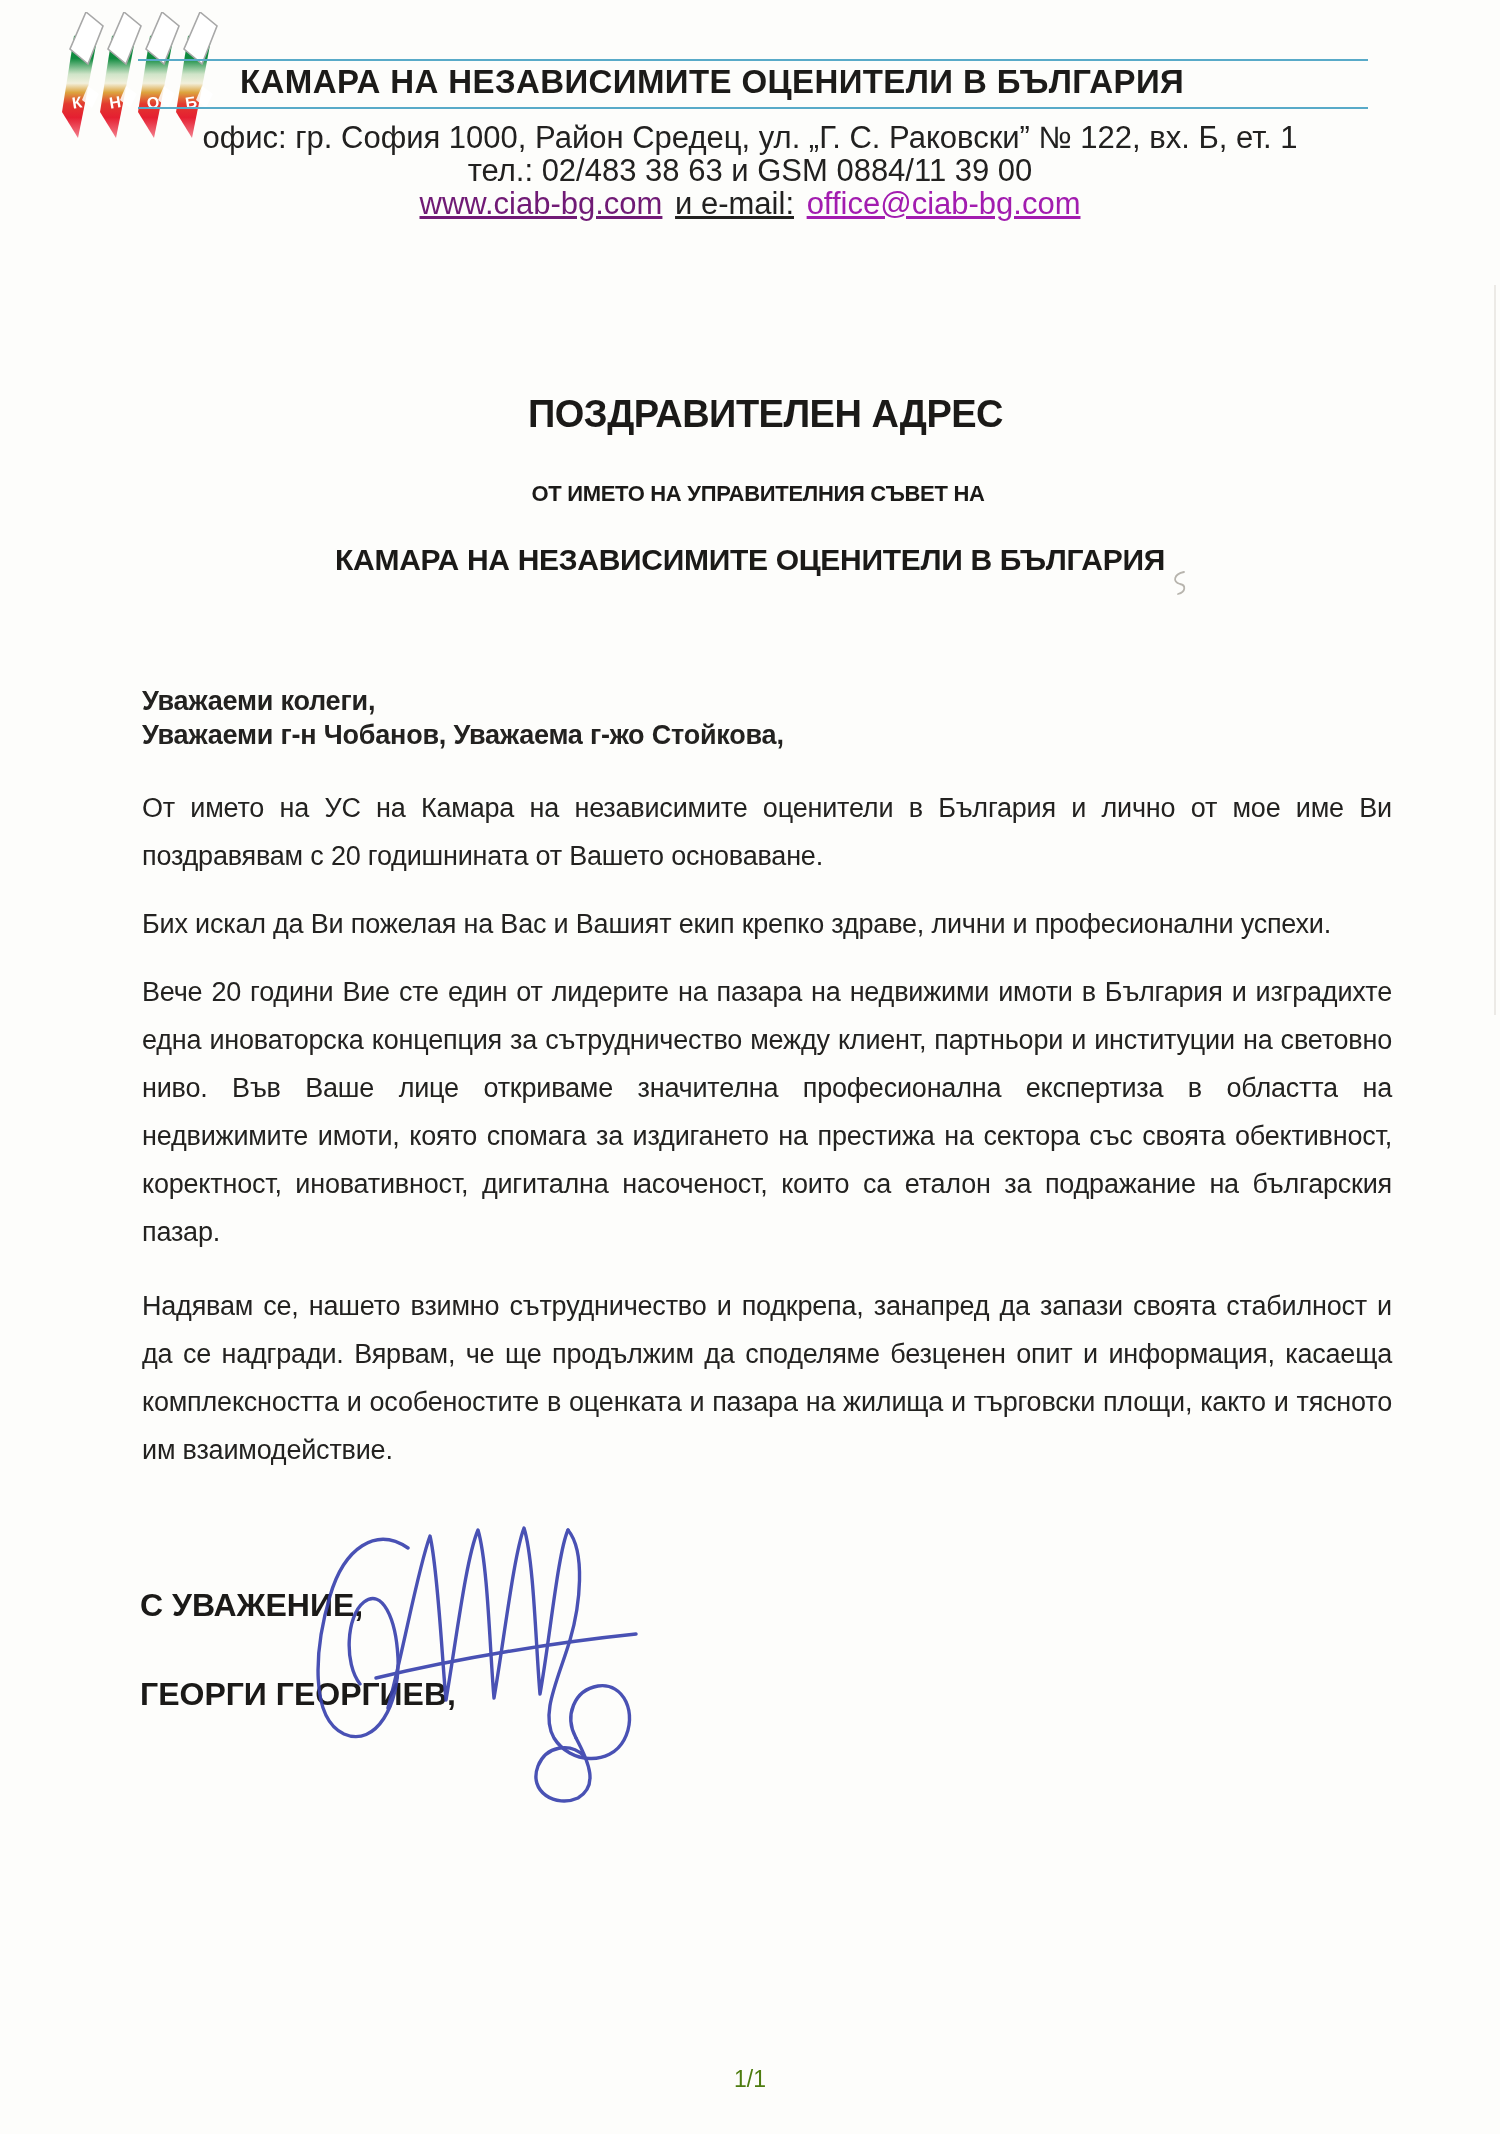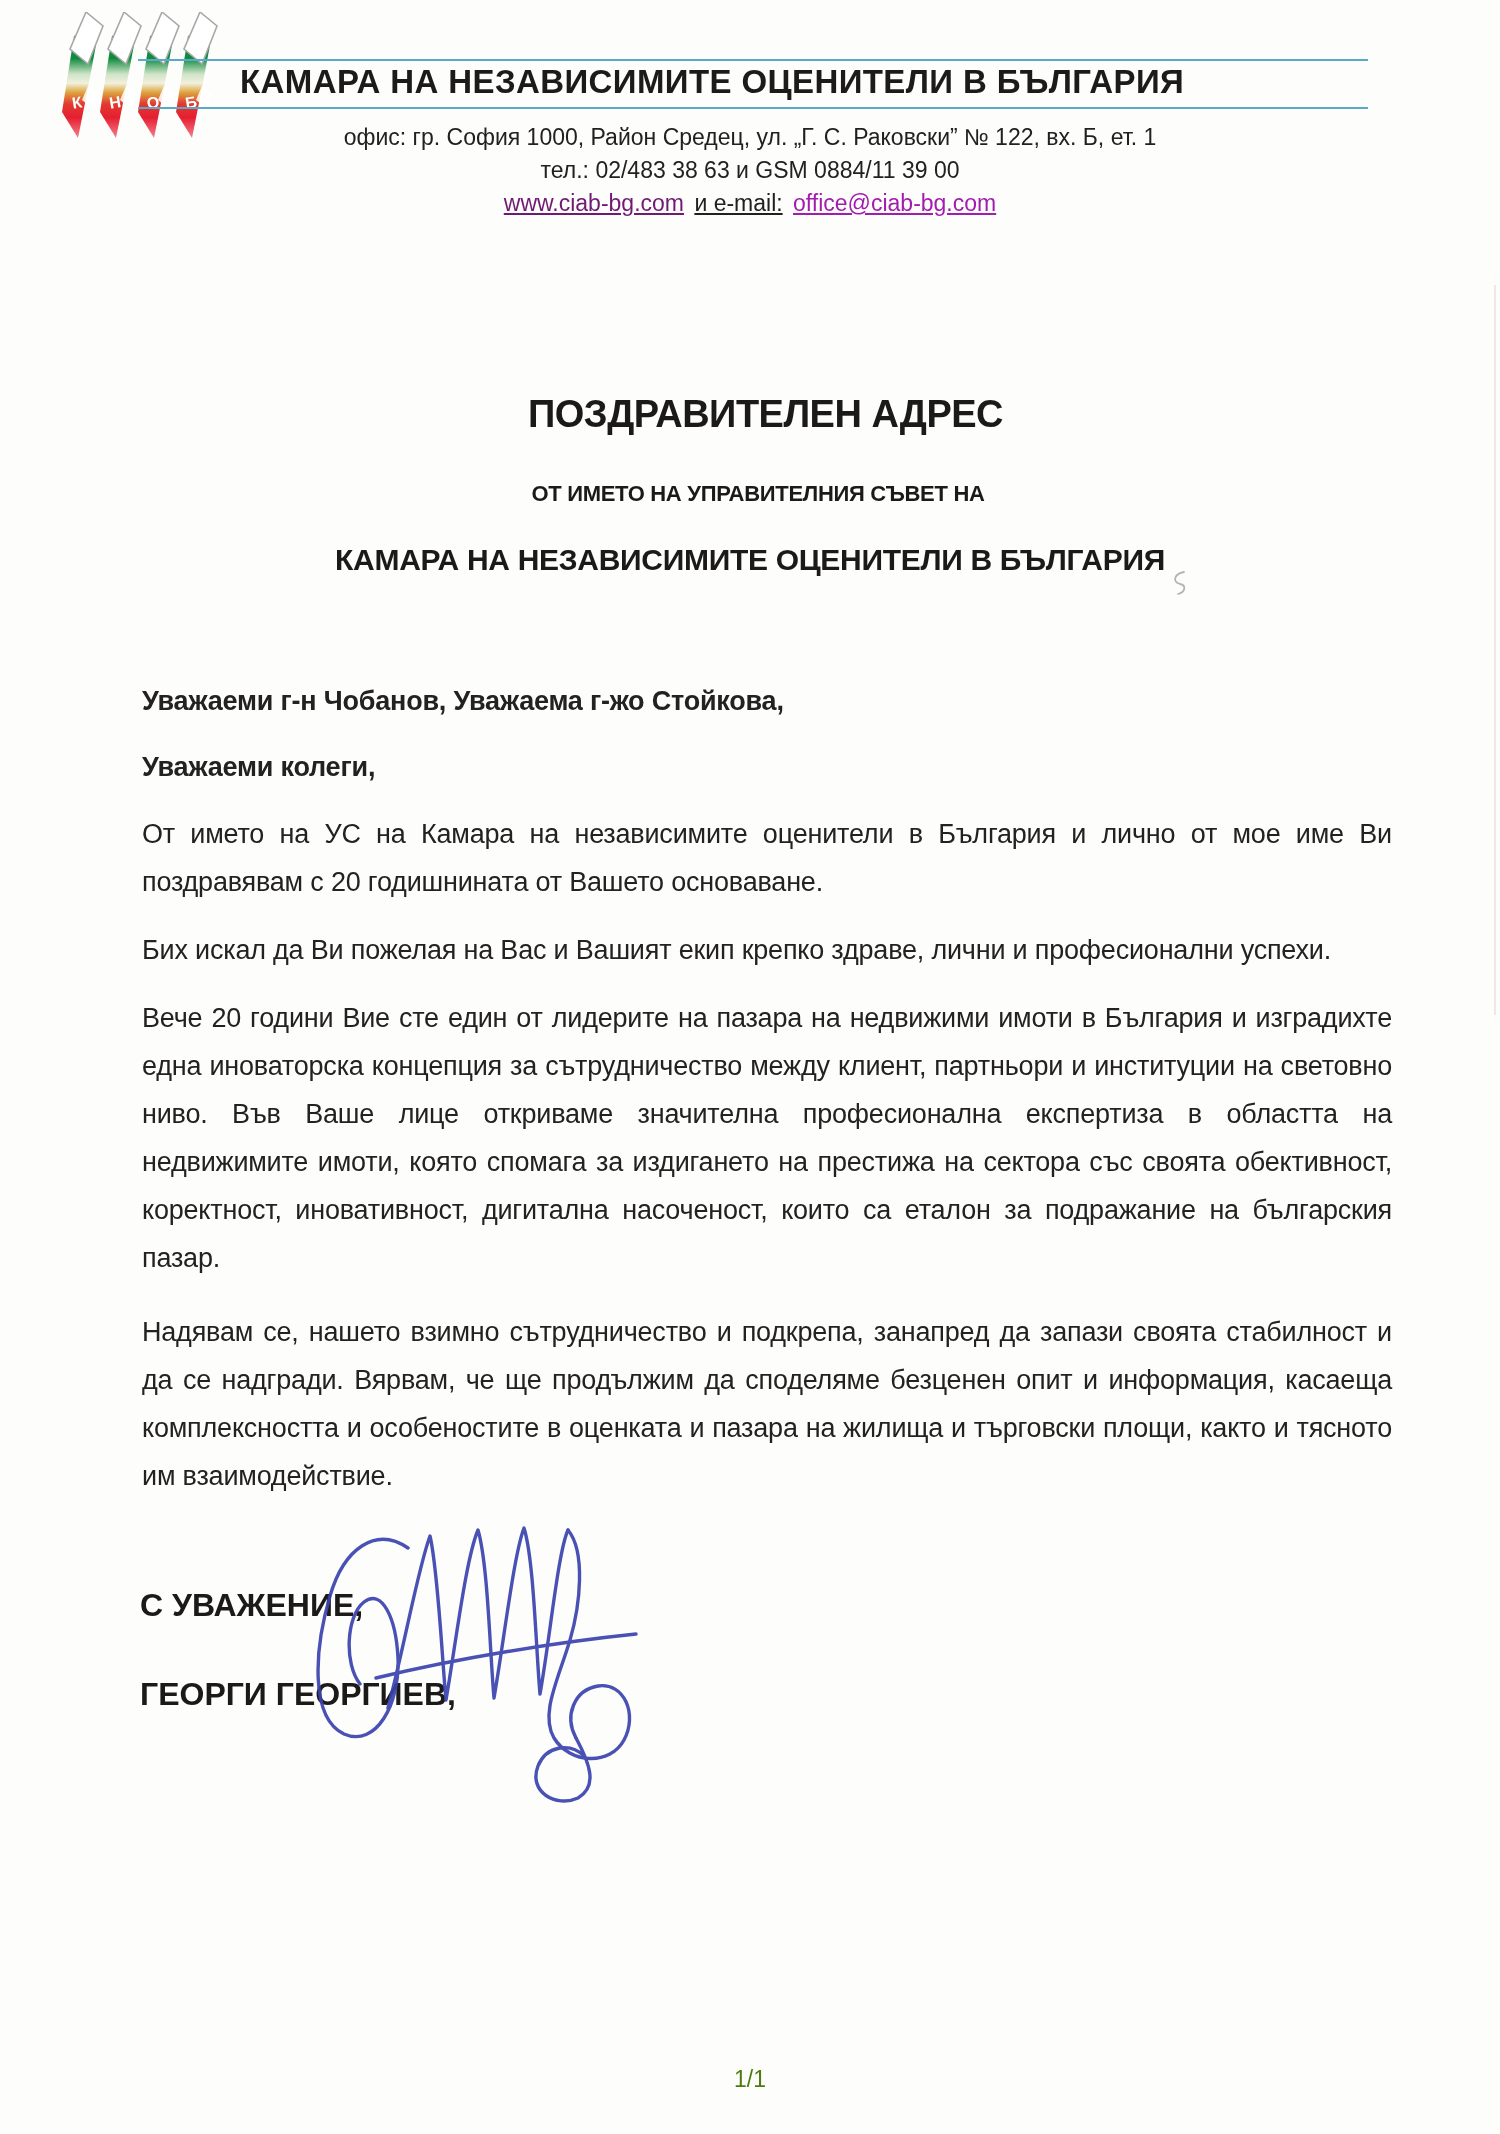--- a/index.html
+++ b/index.html
@@ -17,21 +17,21 @@
   .rule.top{top:59px;}
   .rule.bottom{top:107px;}
   .logo{position:absolute;left:58px;top:12px;z-index:2;}
   .org-name{
     position:absolute;left:240px;top:63px;width:1120px;
     font-size:33px;font-weight:bold;color:#1c1b19;
     letter-spacing:.4px;white-space:nowrap;z-index:1;
   }
   .contact{
     position:absolute;left:0;right:0;top:121px;
-    text-align:center;font-size:23px;line-height:33px;color:#222120;
+    text-align:center;font-size:31px;line-height:33px;color:#222120;
   }
   .contact a{text-decoration:underline;}
   .contact .sep{margin:0 4px;text-decoration:underline;}
   
   .doc-title{
     position:absolute;left:0;right:0;top:393px;text-align:center;
     font-size:38px;font-weight:bold;color:#1b1a18;letter-spacing:-.5px;padding-left:31px;
   }
   .doc-sub1{
     position:absolute;left:16px;right:0;top:481px;text-align:center;
@@ -132,22 +132,22 @@
   <div class="doc-title">ПОЗДРАВИТЕЛЕН АДРЕС</div>
   <div class="doc-sub1">ОТ ИМЕТО НА УПРАВИТЕЛНИЯ СЪВЕТ НА</div>
   <div class="doc-sub2">КАМАРА НА НЕЗАВИСИМИТЕ ОЦЕНИТЕЛИ В БЪЛГАРИЯ</div>
 
   <svg class="artifact-curl" width="18" height="26" viewBox="0 0 18 26">
     <path d="M 14,2 C 4,4 2,12 10,14 C 16,15 16,22 8,24" fill="none" stroke="#b7b4ad" stroke-width="1.8" stroke-linecap="round"></path>
   </svg>
   <div class="scan-edge"></div>
 
   <div class="letter">
+    <p class="salutation s2">Уважаеми колеги,</p>
     <p class="salutation s1">Уважаеми г-н Чобанов, Уважаема г-жо Стойкова,</p>
-    <p class="salutation s2">Уважаеми колеги,</p>
     <p class="para first">От името на УС на Камара на независимите оценители в България и лично от мое име Ви поздравявам с 20 годишнината от Вашето основаване.</p>
     <p class="para">Бих искал да Ви пожелая на Вас и Вашият екип крепко здраве, лични и професионални успехи.</p>
     <p class="para">Вече 20 години Вие сте един от лидерите на пазара на недвижими имоти в България и изградихте една иноваторска концепция за сътрудничество между клиент, партньори и институции на световно ниво. Във Ваше лице откриваме значителна професионална експертиза в областта на недвижимите имоти, която спомага за издигането на престижа на сектора със своята обективност, коректност, иновативност, дигитална насоченост, които са еталон за подражание на българския пазар.</p>
     <p class="para" style="margin-top:26px;">Надявам се, нашето взимно сътрудничество и подкрепа, занапред да запази своята стабилност и да се надгради. Вярвам, че ще продължим да споделяме безценен опит и информация, касаеща комплексността и особеностите в оценката и пазара на жилища и търговски площи, както и тясното им взаимодействие.</p>
   </div>
 
   <div class="sign-block">
     <p class="sign-closing">С УВАЖЕНИЕ,</p>
     <p class="sign-name">ГЕОРГИ ГЕОРГИЕВ,</p>
   </div>

